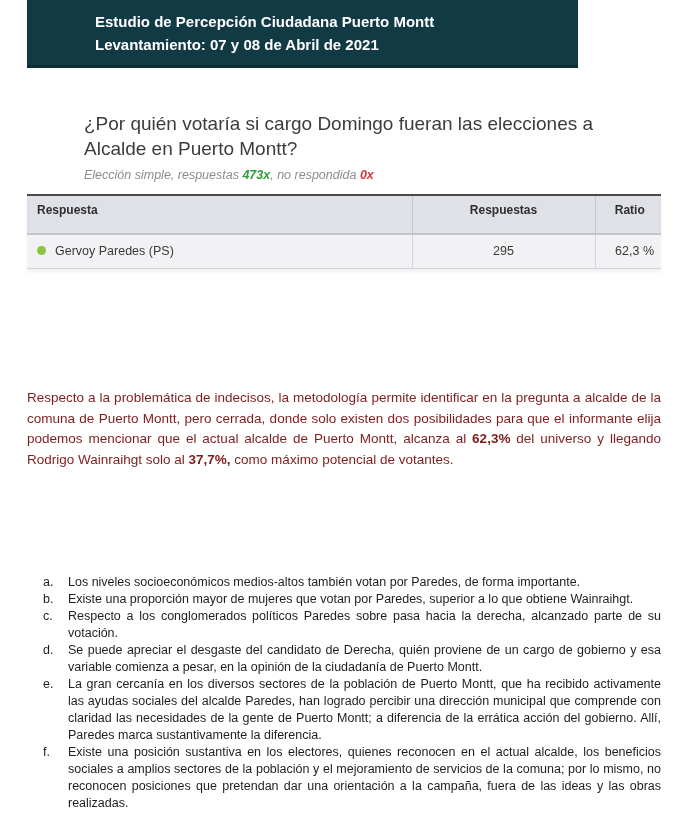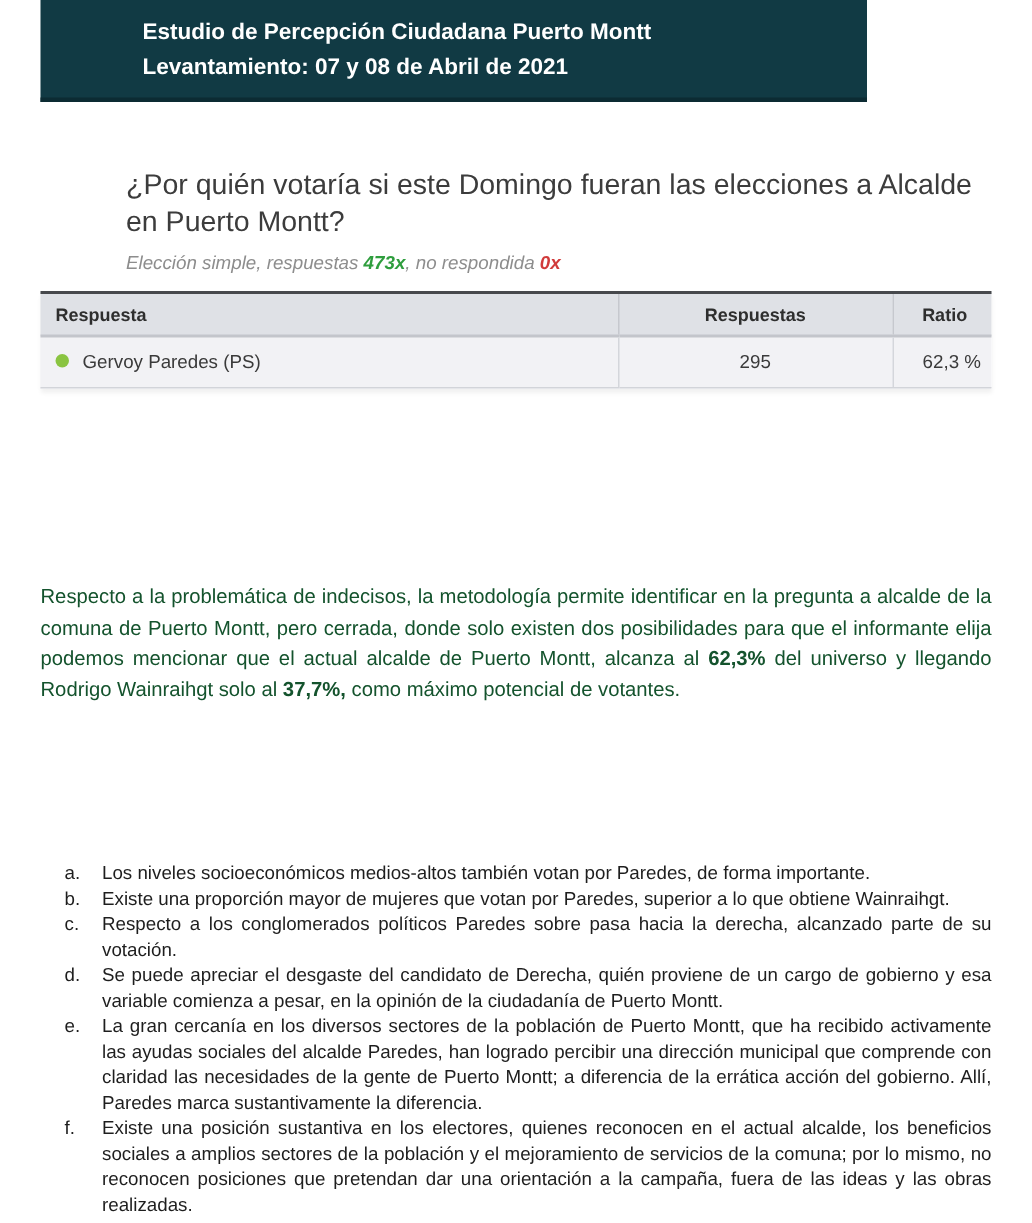--- a/index.html
+++ b/index.html
@@ -23,38 +23,38 @@
 
   
   .results {
     position: absolute; left: 27px; top: 194px; width: 634px;
     border-collapse: collapse; font-size: 12.5px; color: #3a3a3a;
     border-top: 2px solid #47494d;
     box-shadow: 0 3px 3px rgba(0,0,0,0.06);
   }
   .results th {
     background: #dfe1e6; font-size: 12px; color: #2e2e2e; font-weight: bold;
-    text-align: left; padding: 7px 10px 6px;
+    text-align: left; padding: 7px 10px 16px;
     border-bottom: 2px solid #c3c5cb; border-left: 1px solid #c6c8ce;
   }
   .results th:first-child { border-left: none; }
   .results th.col-count { text-align: center; width: 183px; }
   .results th.col-ratio { text-align: center; width: 66px; padding-right: 7px; }
   .results td { border-left: 1px solid #d4d6db; padding: 9px 10px; vertical-align: top; }
   .results td:first-child { border-left: none; }
   .results tr.row1 td { background: #f5f5f7; border-bottom: 2px solid #d9dbdf; padding-bottom: 22px; }
   .results tr.row2 td { background: #f2f2f5; border-bottom: 1px solid #d2d4d9; padding-bottom: 10px; }
   .results .cell-count { text-align: center; }
   .results .cell-ratio { text-align: right; padding-right: 7px; }
   .dot { display: inline-block; width: 9px; height: 9px; border-radius: 50%; margin-right: 9px; }
 
   
   .para {
     position: absolute; left: 27px; width: 634px; margin: 0;
-    text-align: justify; font-size: 13.5px; line-height: 20.5px; color: #14532d;
+    text-align: justify; font-size: 13.5px; line-height: 20.5px; color: #7f1d1d;
   }
   .p1 { top: 388px; }
   .p2 { top: 521px; }
 
   
   .points {
     position: absolute; left: 27px; top: 574px; width: 634px;
     margin: 0; padding: 0; list-style: none;
     font-size: 12.5px; line-height: 17px; color: #1e1e1e;
   }
@@ -66,21 +66,21 @@
 <body>
 
 <div class="page">
 
   <header class="topbar" style="background-color: rgb(17, 58, 68);">
     <div>Estudio de Percepción Ciudadana Puerto Montt</div>
     <div>Levantamiento: 07 y 08 de Abril de 2021</div>
   </header>
 
   <section class="question">
-    <h1>¿Por quién votaría si este Domingo fueran las elecciones a Alcalde en Puerto Montt?</h1>
+    <h1>¿Por quién votaría si cargo Domingo fueran las elecciones a Alcalde en Puerto Montt?</h1>
     <p class="meta"><span>Elección simple, respuestas </span><span class="num" style="color: rgb(47, 158, 62);">473x</span><span>, no respondida </span><span class="num" style="color: rgb(209, 59, 59);">0x</span></p>
   </section>
 
   <table class="results">
     <thead>
       <tr>
         <th class="col-resp">Respuesta</th>
         <th class="col-count">Respuestas</th>
         <th class="col-ratio">Ratio</th>
       </tr>

